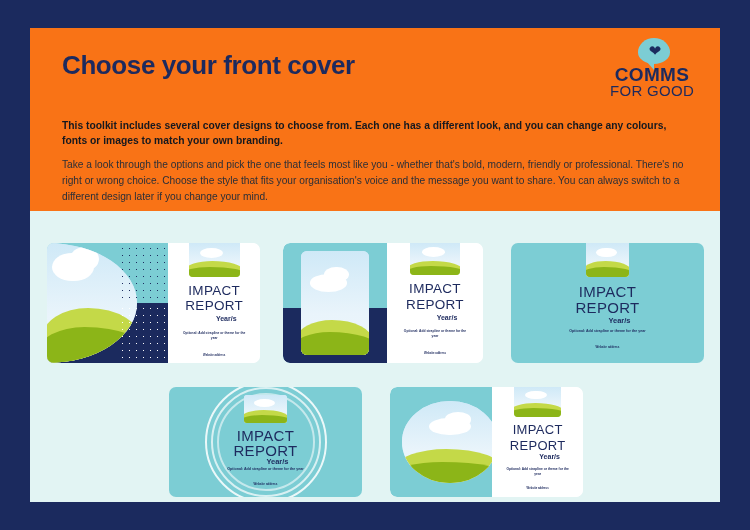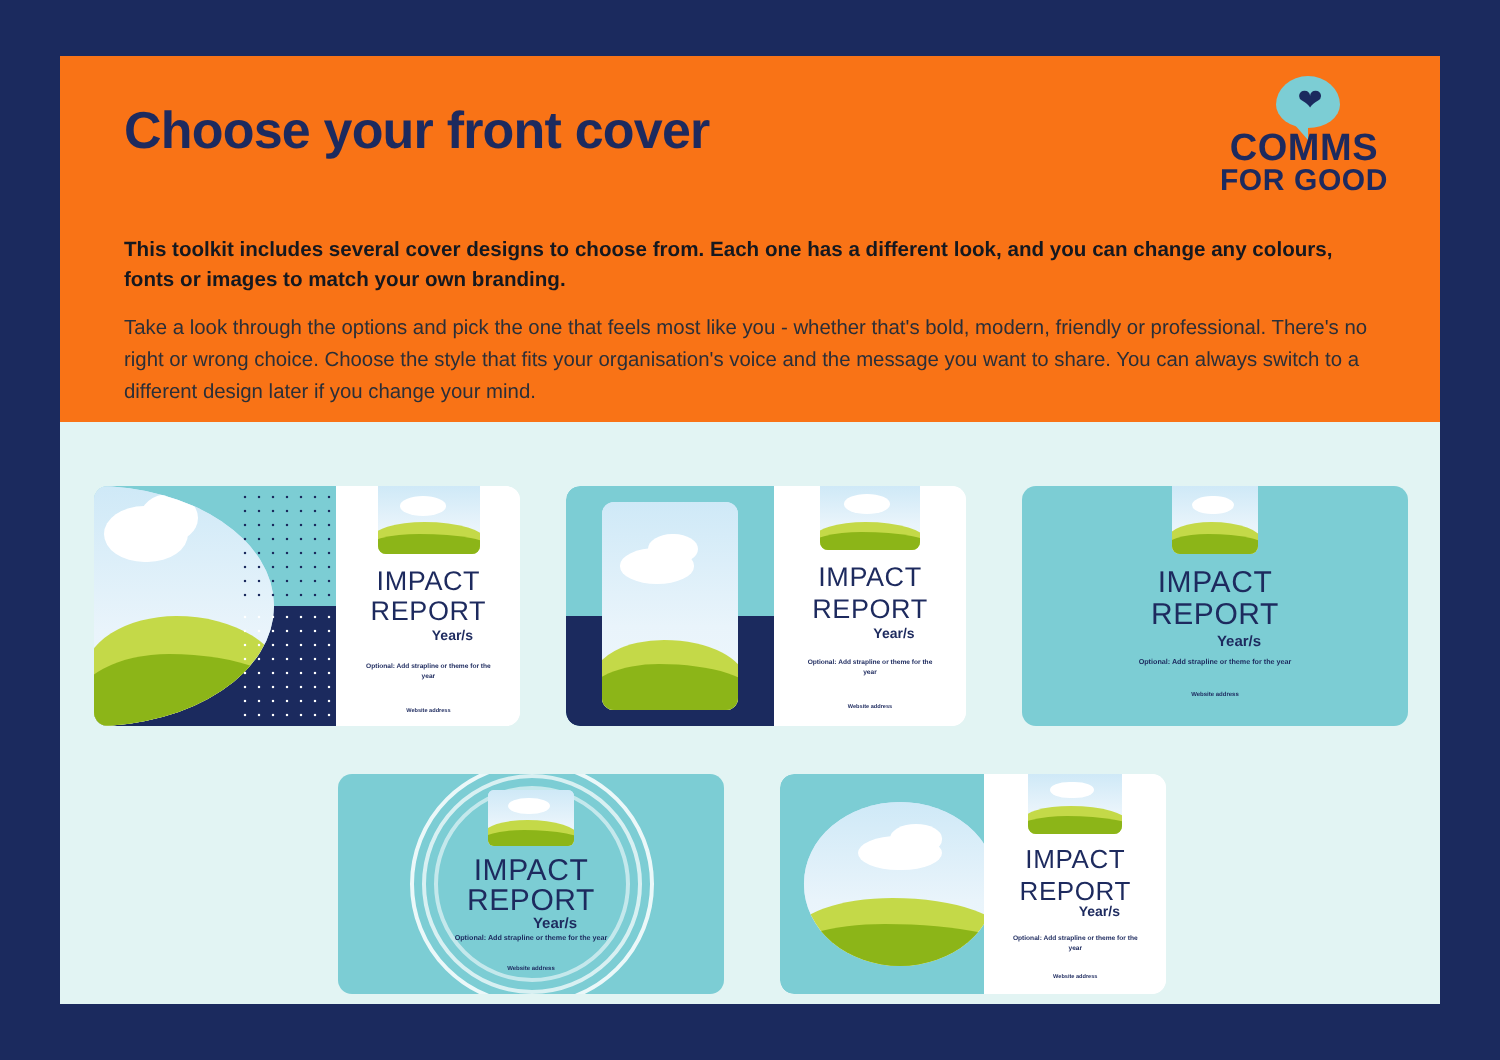--- a/index.html
+++ b/index.html
@@ -54,21 +54,21 @@
   #logo-heart{
     position:absolute; left:44px; top:6px; width:14px; height:13px;
     color:#1b2a5e; font-size:15px; line-height:13px; text-align:center;
   }
   #logo-comms{
     position:absolute; left:0; top:26px; width:96px; text-align:center;
     font-size:19px; font-weight:bold; letter-spacing:0.3px; color:#1d2a5e;
   }
   #logo-forgood{
     position:absolute; left:0; top:44px; width:96px; text-align:center;
-    font-size:15px; font-weight:bold; letter-spacing:0.3px; color:#1d2a5e;
+    font-size:15px; font-weight:normal; letter-spacing:0.3px; color:#1d2a5e;
   }
   
   #gallery{
     position:absolute; left:0; top:183px; width:690px; height:291px;
     background:#e2f4f3;
   }
   .card{
     position:absolute; border-radius:7px; overflow:hidden;
     background:#ffffff;
   }

